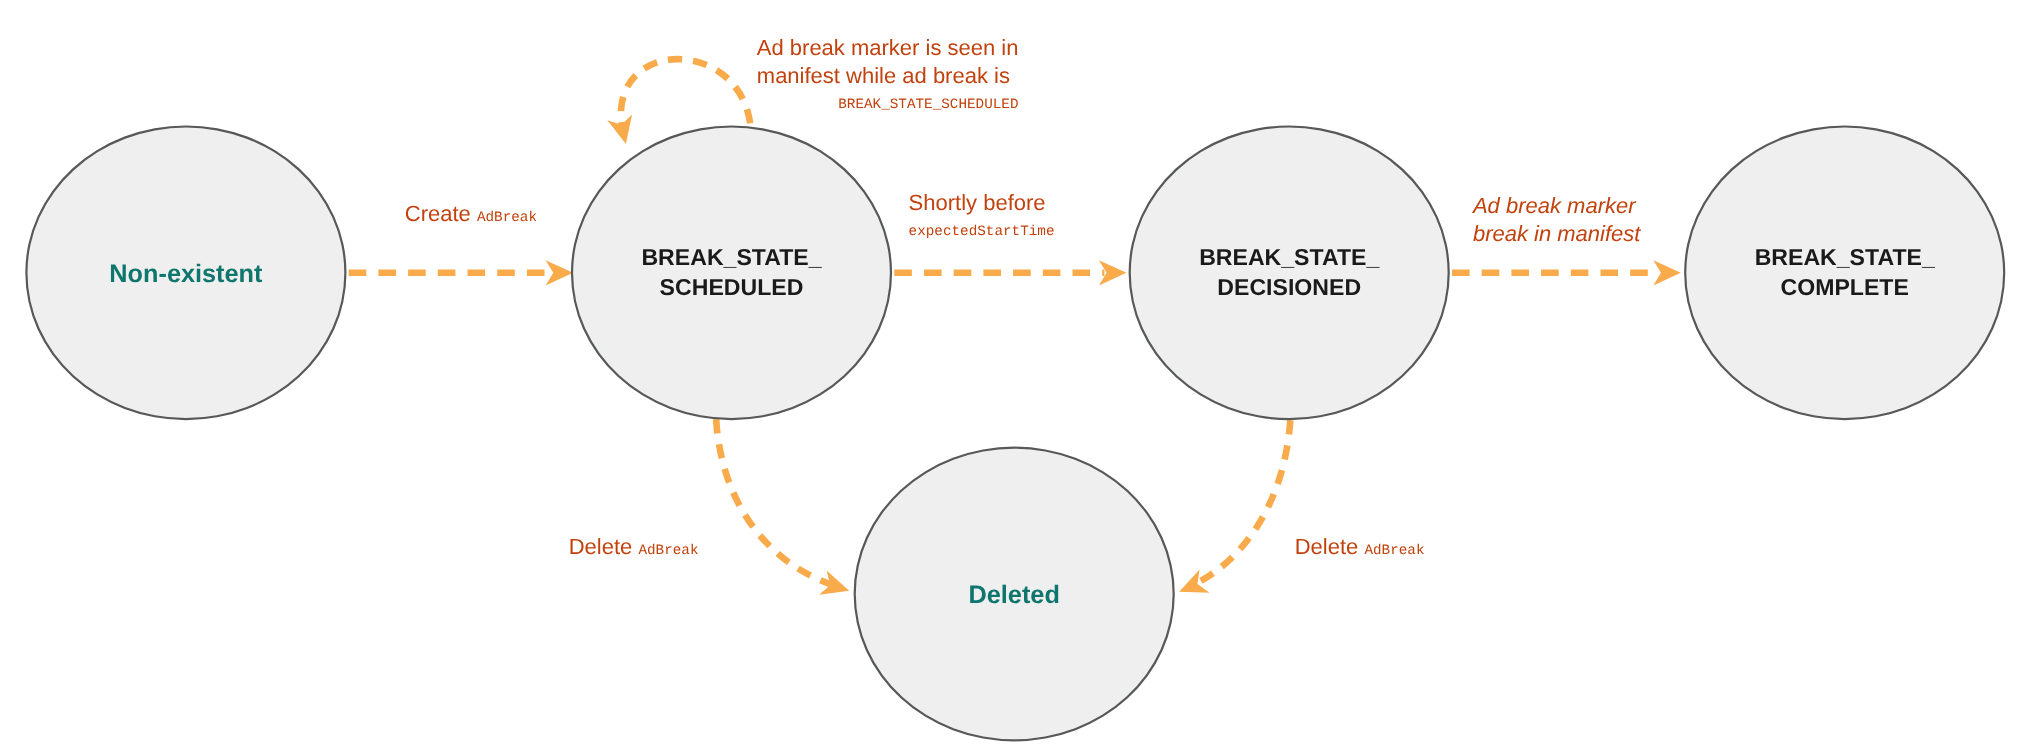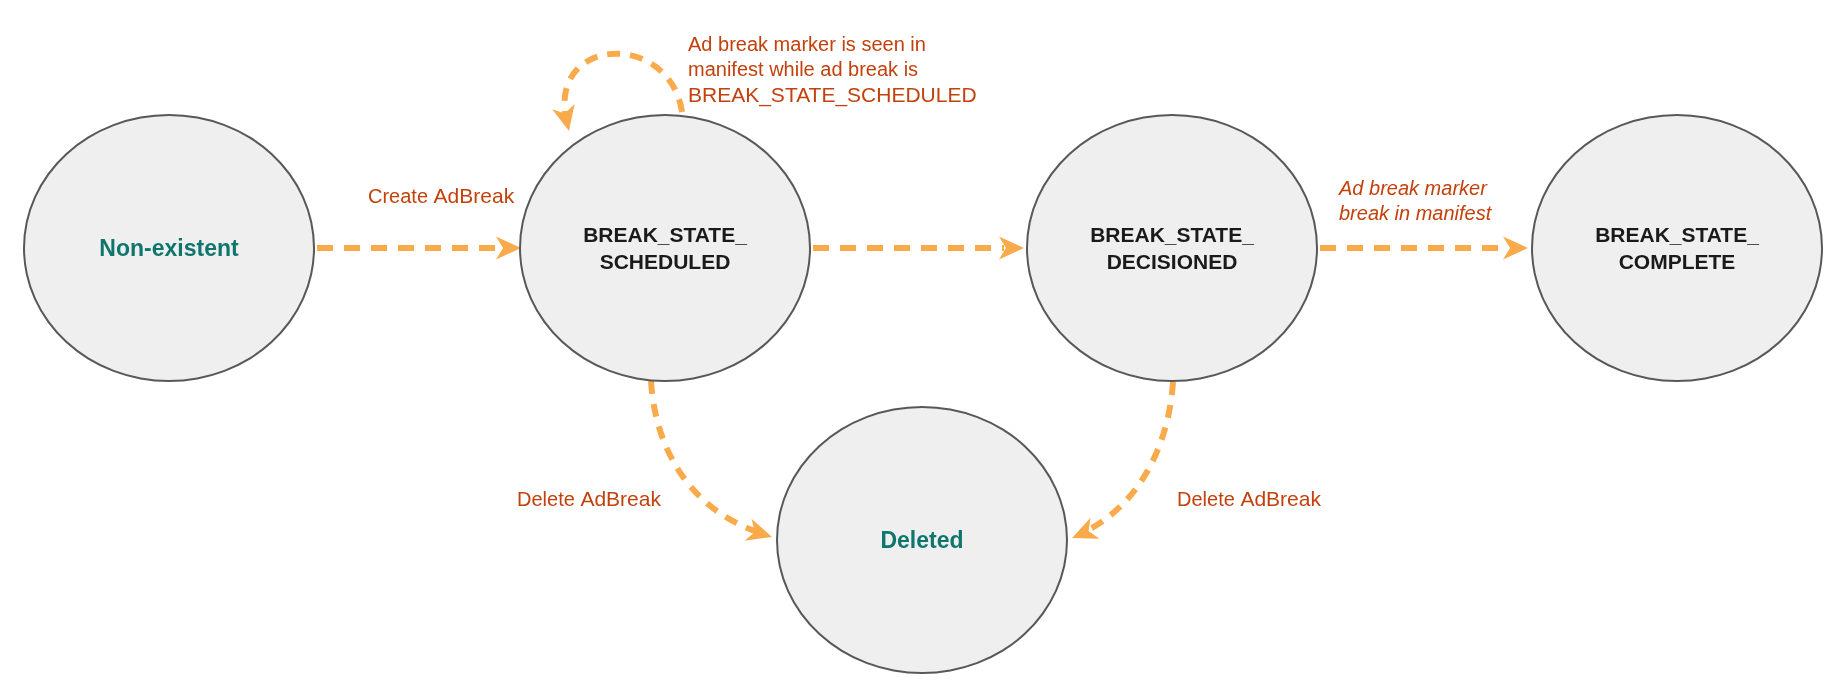--- a/index.html
+++ b/index.html
@@ -30,22 +30,23 @@
   .node-label-mono{
     font-family:Liberation Sans, sans-serif;
     font-weight:bold;font-size:21px;line-height:27px;color:#1a1a1a;
   }
   .edge-label{
     position:absolute;z-index:3;
     font-size:20px;line-height:25px;
     white-space:nowrap;color:#c2410c;
   }
   .code{
-    font-family:Liberation Sans, sans-serif;
-    font-size:21px;
+    font-family:Liberation Mono, monospace;
+    font-size:13px;
+    text-align:right;
   }
   
   #node-nonexistent{left:23px;top:114px;}
   #node-scheduled{left:519px;top:114px;}
   #node-decisioned{left:1026px;top:114px;}
   #node-complete{left:1531px;top:114px;}
   #node-deleted{left:776px;top:406px;}
   
   #lbl-create{left:332px;top:183px;margin-left:36px;}
   #lbl-selfloop{left:688px;top:32px;}
@@ -110,20 +111,24 @@
   <div class="edge-label" id="lbl-create">
     <span>Create </span><span class="code">AdBreak</span>
   </div>
 
   <div class="edge-label" id="lbl-selfloop">
     <div>Ad break marker is seen in</div>
     <div>manifest while ad break is</div>
     <div class="code">BREAK_STATE_SCHEDULED</div>
   </div>
 
+  <div class="edge-label" id="lbl-shortly">
+    <div>Shortly before</div>
+    <div class="code">expectedStartTime</div>
+  </div>
 
   <div class="edge-label" id="lbl-marker">
     <div>Ad break marker</div>
     <div>break in manifest</div>
   </div>
 
   <div class="edge-label" id="lbl-del-left">
     <span>Delete </span><span class="code">AdBreak</span>
   </div>
 

